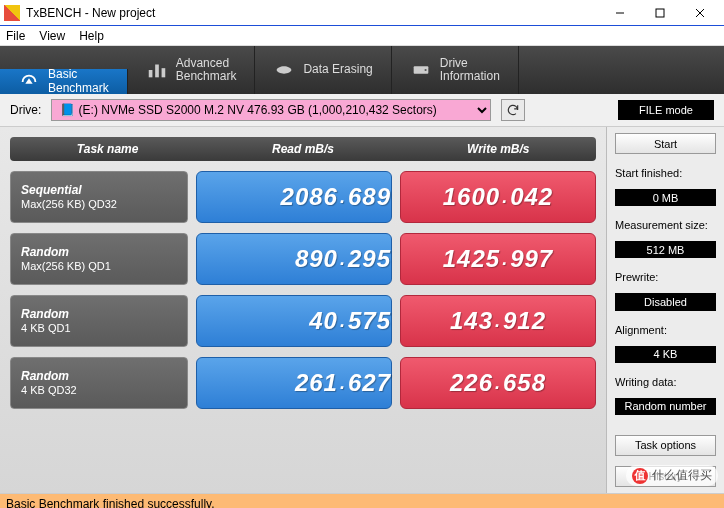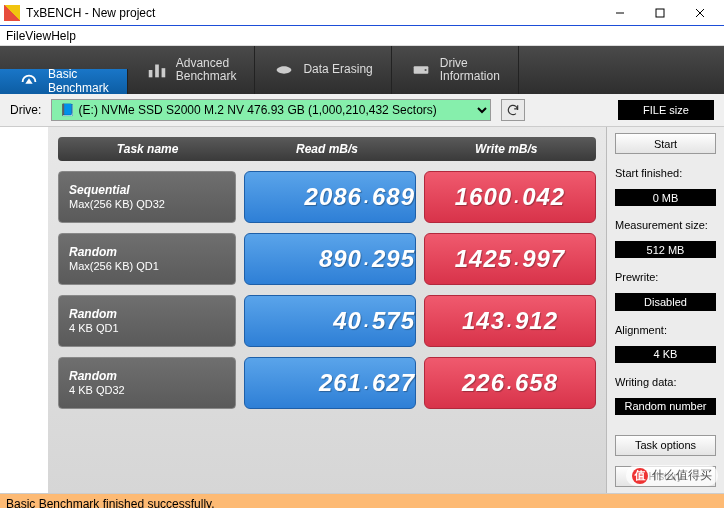--- a/index.html
+++ b/index.html
@@ -4,35 +4,35 @@
 <style>
 * { margin: 0; padding: 0; box-sizing: border-box; font-family: "Segoe UI", Tahoma, sans-serif; }
 body { width: 724px; height: 508px; background: #fff; overflow: hidden; font-size: 12px; position: relative; }
 
 .titlebar { height: 26px; display: flex; align-items: center; padding: 0 4px; border-bottom: 1px solid #1d4ed8; }
 .titlebar .app-icon { width: 16px; height: 16px; background: linear-gradient(45deg,#e74c3c 50%,#f1c40f 50%); margin-right: 6px; }
 .titlebar .title { flex: 1; font-size: 12px; }
 .winbtn { width: 40px; height: 22px; display: flex; align-items: center; justify-content: center; cursor: pointer; }
 .winbtn svg { width: 10px; height: 10px; }
 
-.menubar { height: 20px; display: flex; align-items: center; padding: 0 6px; gap: 0; border-bottom: 1px solid #ddd; font-size: 12px; }
+.menubar { height: 20px; display: flex; align-items: center; padding: 0 6px; gap: 14px; border-bottom: 1px solid #ddd; font-size: 12px; }
 .menubar span { cursor: default; }
 
 .tabbar { height: 48px; background: linear-gradient(#4a4a4a,#2e2e2e); display: flex; align-items: stretch; }
 .tab { display: flex; align-items: center; gap: 8px; padding: 0 18px; color: #ddd; cursor: pointer; border-right: 1px solid #222; }
 .tab.active { background: linear-gradient(#1976c8,#0d5da3); color: #fff; margin-top: 23px; }
 .tab .ticon { width: 22px; height: 22px; display: flex; align-items: center; justify-content: center; }
 .tab .tlabel { font-size: 12px; line-height: 1.1; }
 
 .driverow { height: 28px; background: #f0f0f0; display: flex; align-items: center; padding: 16px 10px; gap: 10px; border-bottom: 1px solid #ccc; }
-.driverow select { flex: 1; max-width: 440px; height: 22px; font-size: 12px; border: 1px solid #999; background: #86efac; padding: 0 4px; }
+.driverow select { flex: 1; max-width: 440px; height: 22px; font-size: 12px; border: 1px solid #999; background: #f9a8d4; padding: 0 4px; }
 .drefresh { width: 24px; height: 22px; border: 1px solid #999; background: #eaeaea; display: flex; align-items: center; justify-content: center; }
 .filemode { margin-left: auto; width: 96px; height: 20px; background: #000; color: #fff; font-size: 11px; display: flex; align-items: center; justify-content: center; }
 
-.mainrow { display: flex; height: calc(508px - 26px - 20px - 48px - 28px - 20px); margin-left: 48px; }
+.mainrow { display: flex; height: calc(508px - 26px - 20px - 48px - 28px - 20px); }
 .bench { flex: 1; background: linear-gradient(#e8e8e8,#d6d6d6); padding: 10px 10px 8px 10px; display: flex; flex-direction: column; gap: 10px; }
 
 .headerrow { height: 24px; background: linear-gradient(#5a5a5a,#3a3a3a); border-radius: 4px; display: flex; color: #fff; font-size: 12px; font-style: italic; font-weight: bold; }
 .headerrow div { flex: 1; display: flex; align-items: center; justify-content: center; }
 
 .taskrow { display: flex; gap: 8px; }
 .taskname { width: 178px; background: linear-gradient(#6f6f6f,#5a5a5a); border: 1px solid #888; border-radius: 4px; color: #fff; padding: 8px 10px; font-size: 12px; line-height: 1.2; display: flex; flex-direction: column; justify-content: center; }
 .taskname .t1 { font-weight: bold; font-style: italic; }
 .taskname .t2 { font-size: 11px; }
 .val { flex: 1; height: 52px; border-radius: 6px; display: flex; align-items: center; justify-content: center; font-family: "Arial Black", sans-serif; font-weight: 900; font-size: 24px; font-style: italic; color: #fff; letter-spacing: 1px; text-shadow: 1px 1px 1px rgba(0,0,0,.3); }
@@ -124,21 +124,21 @@
 <div class="driverow">
   <span>Drive:</span>
   <select>
     <option>📘 (E:) NVMe SSD S2000 M.2 NV   476.93 GB (1,000,210,432 Sectors)</option>
   </select>
   <div class="drefresh">
     <svg width="14" height="14" viewBox="0 0 24 24">
         <path fill="none" stroke="#333" stroke-width="2" d="M20 12a8 8 0 10-3 6.2M20 4v6h-6"></path>
       </svg>
   </div>
-  <div class="filemode">FILE size</div>
+  <div class="filemode">FILE mode</div>
 </div>
 
 <div class="mainrow">
   <div class="bench">
     <div class="headerrow">
       <div>Task name</div>
       <div>Read mB/s</div>
       <div>Write mB/s</div>
     </div>
 

